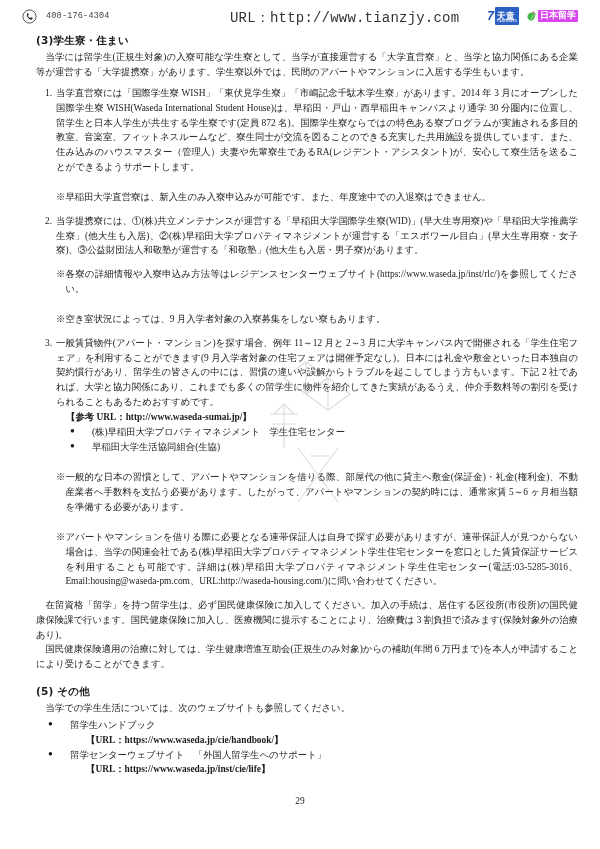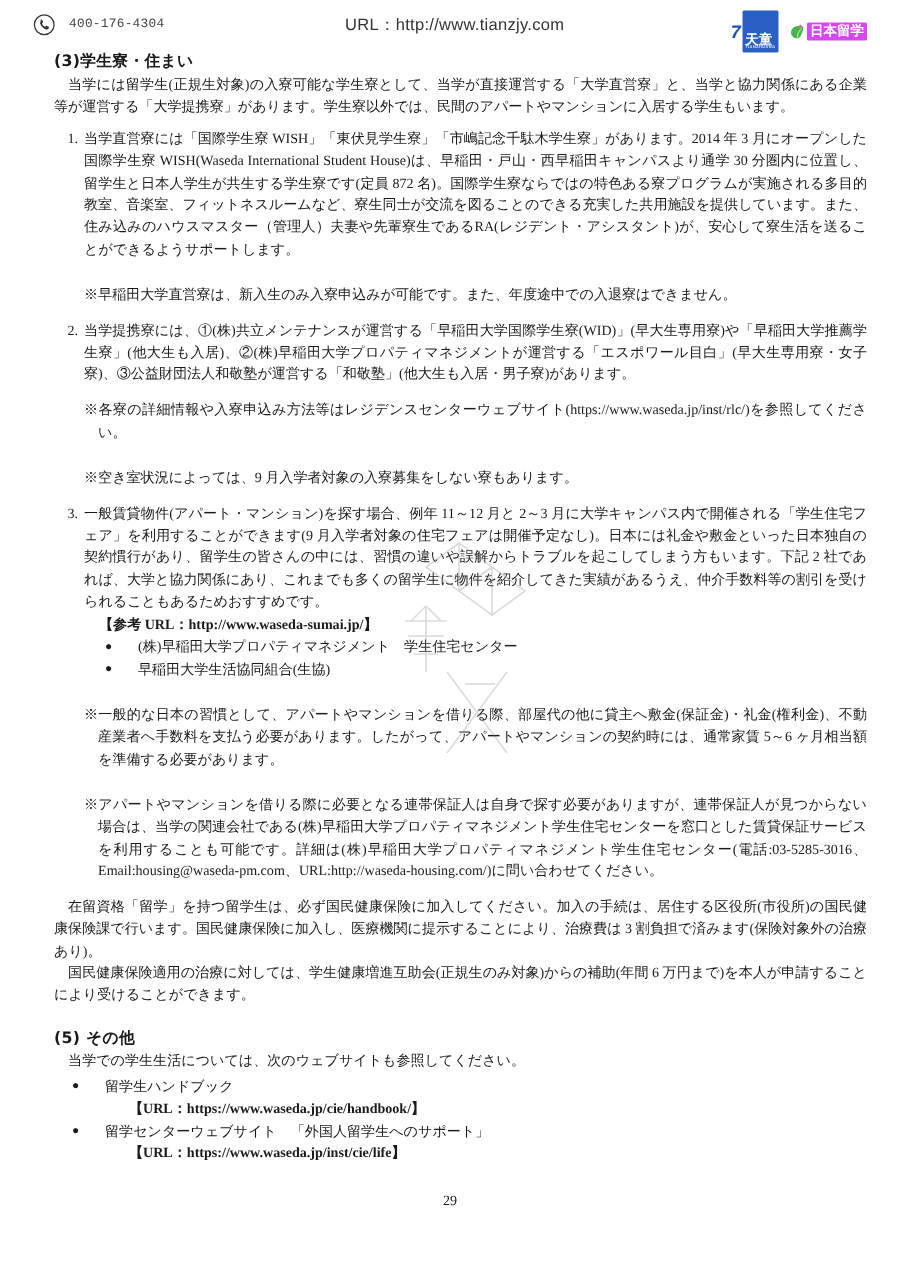--- a/index.html
+++ b/index.html
@@ -40,22 +40,22 @@
     display: block;
   }
   .hdr-tel {
     font-family: "Liberation Mono", "DejaVu Sans Mono", monospace;
     font-size: 8.5px;
     letter-spacing: .2px;
     color: #444;
     white-space: nowrap;
   }
   .hdr-url {
-    font-family: Liberation Sans, sans-serif;
-    font-size: 11px;
+    font-family: Liberation Mono, monospace;
+    font-size: 14px;
     letter-spacing: .2px;
     color: #333;
     white-space: nowrap;
     position: absolute;
     left: 208px;
     top: 5px;
   }
   .hdr-logos {
     position: absolute;
     right: 0;
@@ -76,21 +76,21 @@
     font-size: 12px;
     color: #1b52b4;
     line-height: 1;
   }
   .logo-tz-box {
     background: #2a5fc4;
     color: #ffffff;
     font-family: "Liberation Sans", sans-serif;
     font-size: 9px;
     font-weight: bold;
-    padding: 15px 2px 1px 2px;
+    padding: 5px 2px 1px 2px;
     line-height: 1.05;
     border-radius: 1px;
   }
   .logo-tz-sub {
     font-size: 2.6px;
     color: #e8e8ff;
     letter-spacing: .3px;
     display: block;
     line-height: 1;
   }

